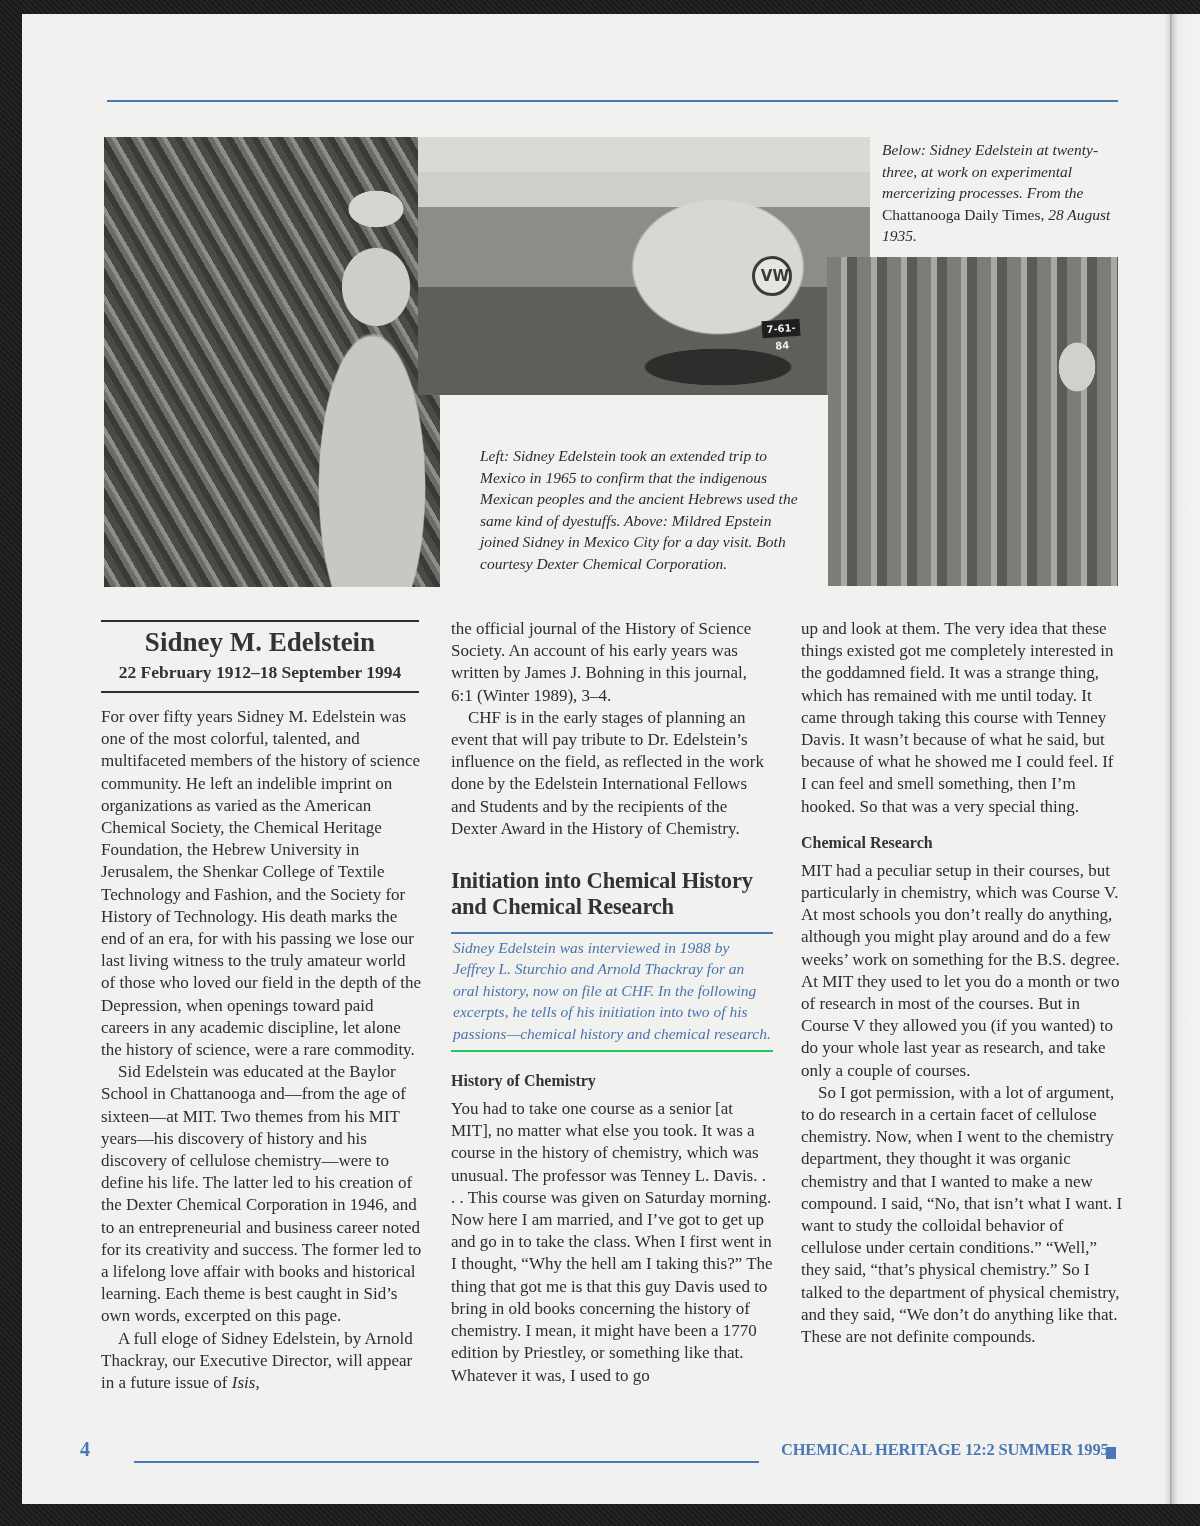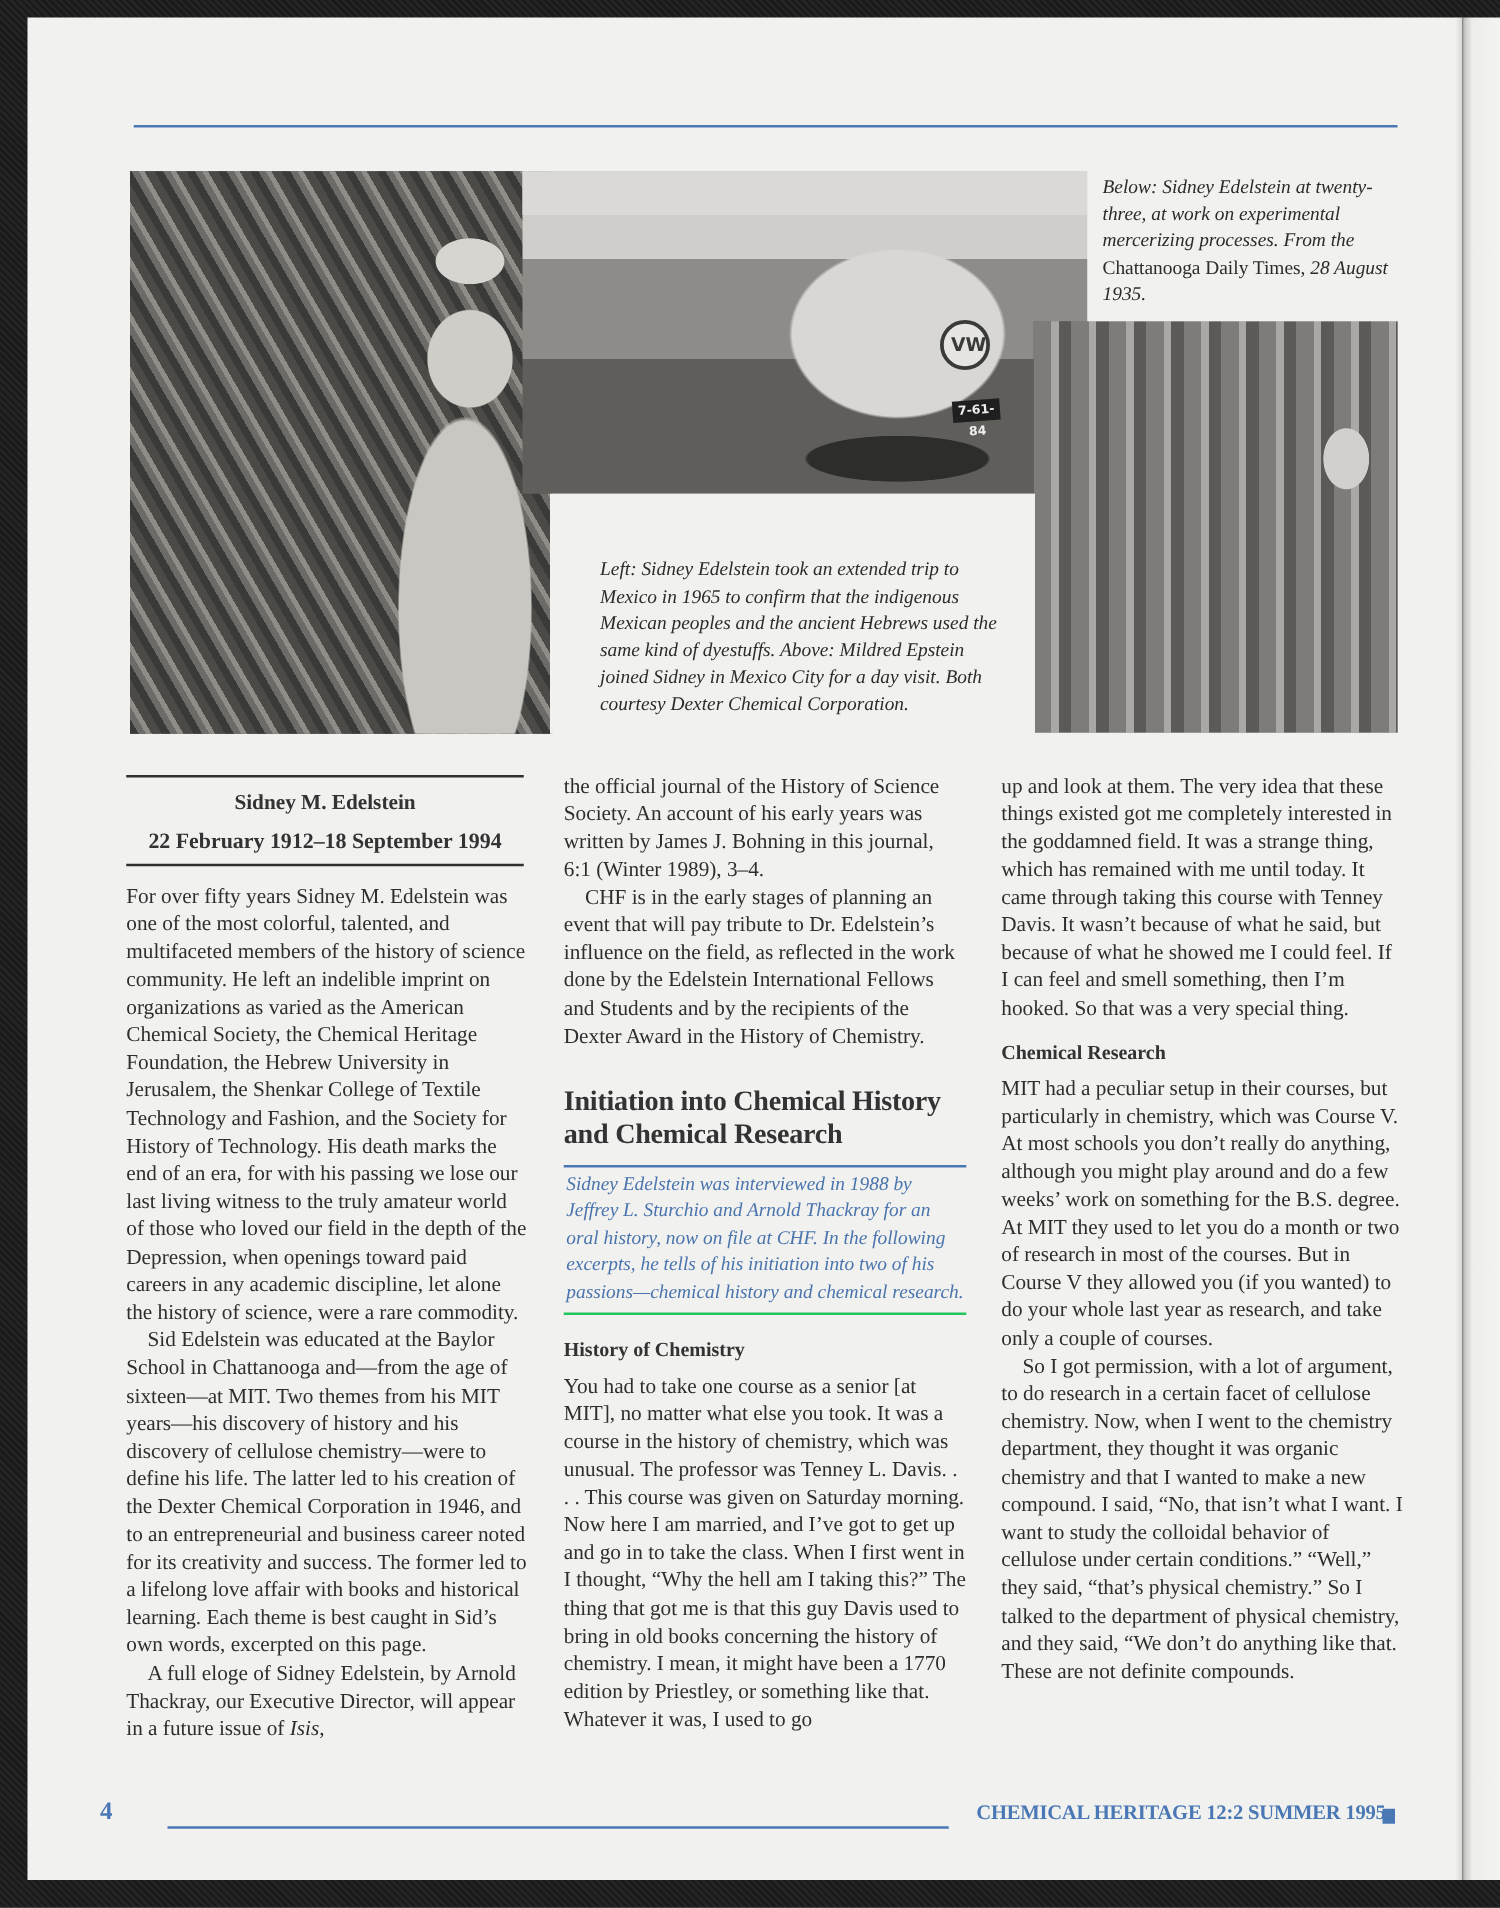--- a/index.html
+++ b/index.html
@@ -38,21 +38,21 @@
 
   .caption-white { position: absolute; background: #f1f1ef; }
   .caption-van { left: 440px; top: 395px; width: 388px; height: 192px; padding: 50px 24px 0 40px; }
   .caption-lab { left: 870px; top: 137px; width: 250px; height: 120px; padding: 2px 4px 0 12px; }
   .caption { font-style: italic; font-size: 15.5px; line-height: 21.6px; color: #2b2b2b; }
   .caption .roman { font-style: normal; }
 
   
   .obit-head { position: absolute; left: 101px; top: 620px; width: 318px; }
   .obit-rule { height: 2px; background: #2f2f2f; }
-  .obit-name { text-align: center; font-size: 17px; font-weight: bold; color: #333; margin-top: 4px; line-height: 32px; }
+  .obit-name { text-align: center; font-size: 27px; font-weight: bold; color: #333; margin-top: 4px; line-height: 32px; }
   .obit-dates { text-align: center; font-size: 17.5px; font-weight: bold; color: #333; line-height: 24px; margin-top: 2px; margin-bottom: 7px; }
 
   .col { position: absolute; font-size: 17px; line-height: 22.2px; color: #2e2e2e; }
   .col p { text-indent: 0; }
   .col p.ind { text-indent: 17px; }
   .col1 { left: 101px; top: 706px; width: 322px; }
   .col2 { left: 451px; top: 618px; width: 322px; }
   .col3 { left: 801px; top: 618px; width: 322px; }
 
   .section-title { font-size: 22.5px; line-height: 26px; color: #333; margin-top: 28px; margin-bottom: 12px; letter-spacing: -0.2px; }

